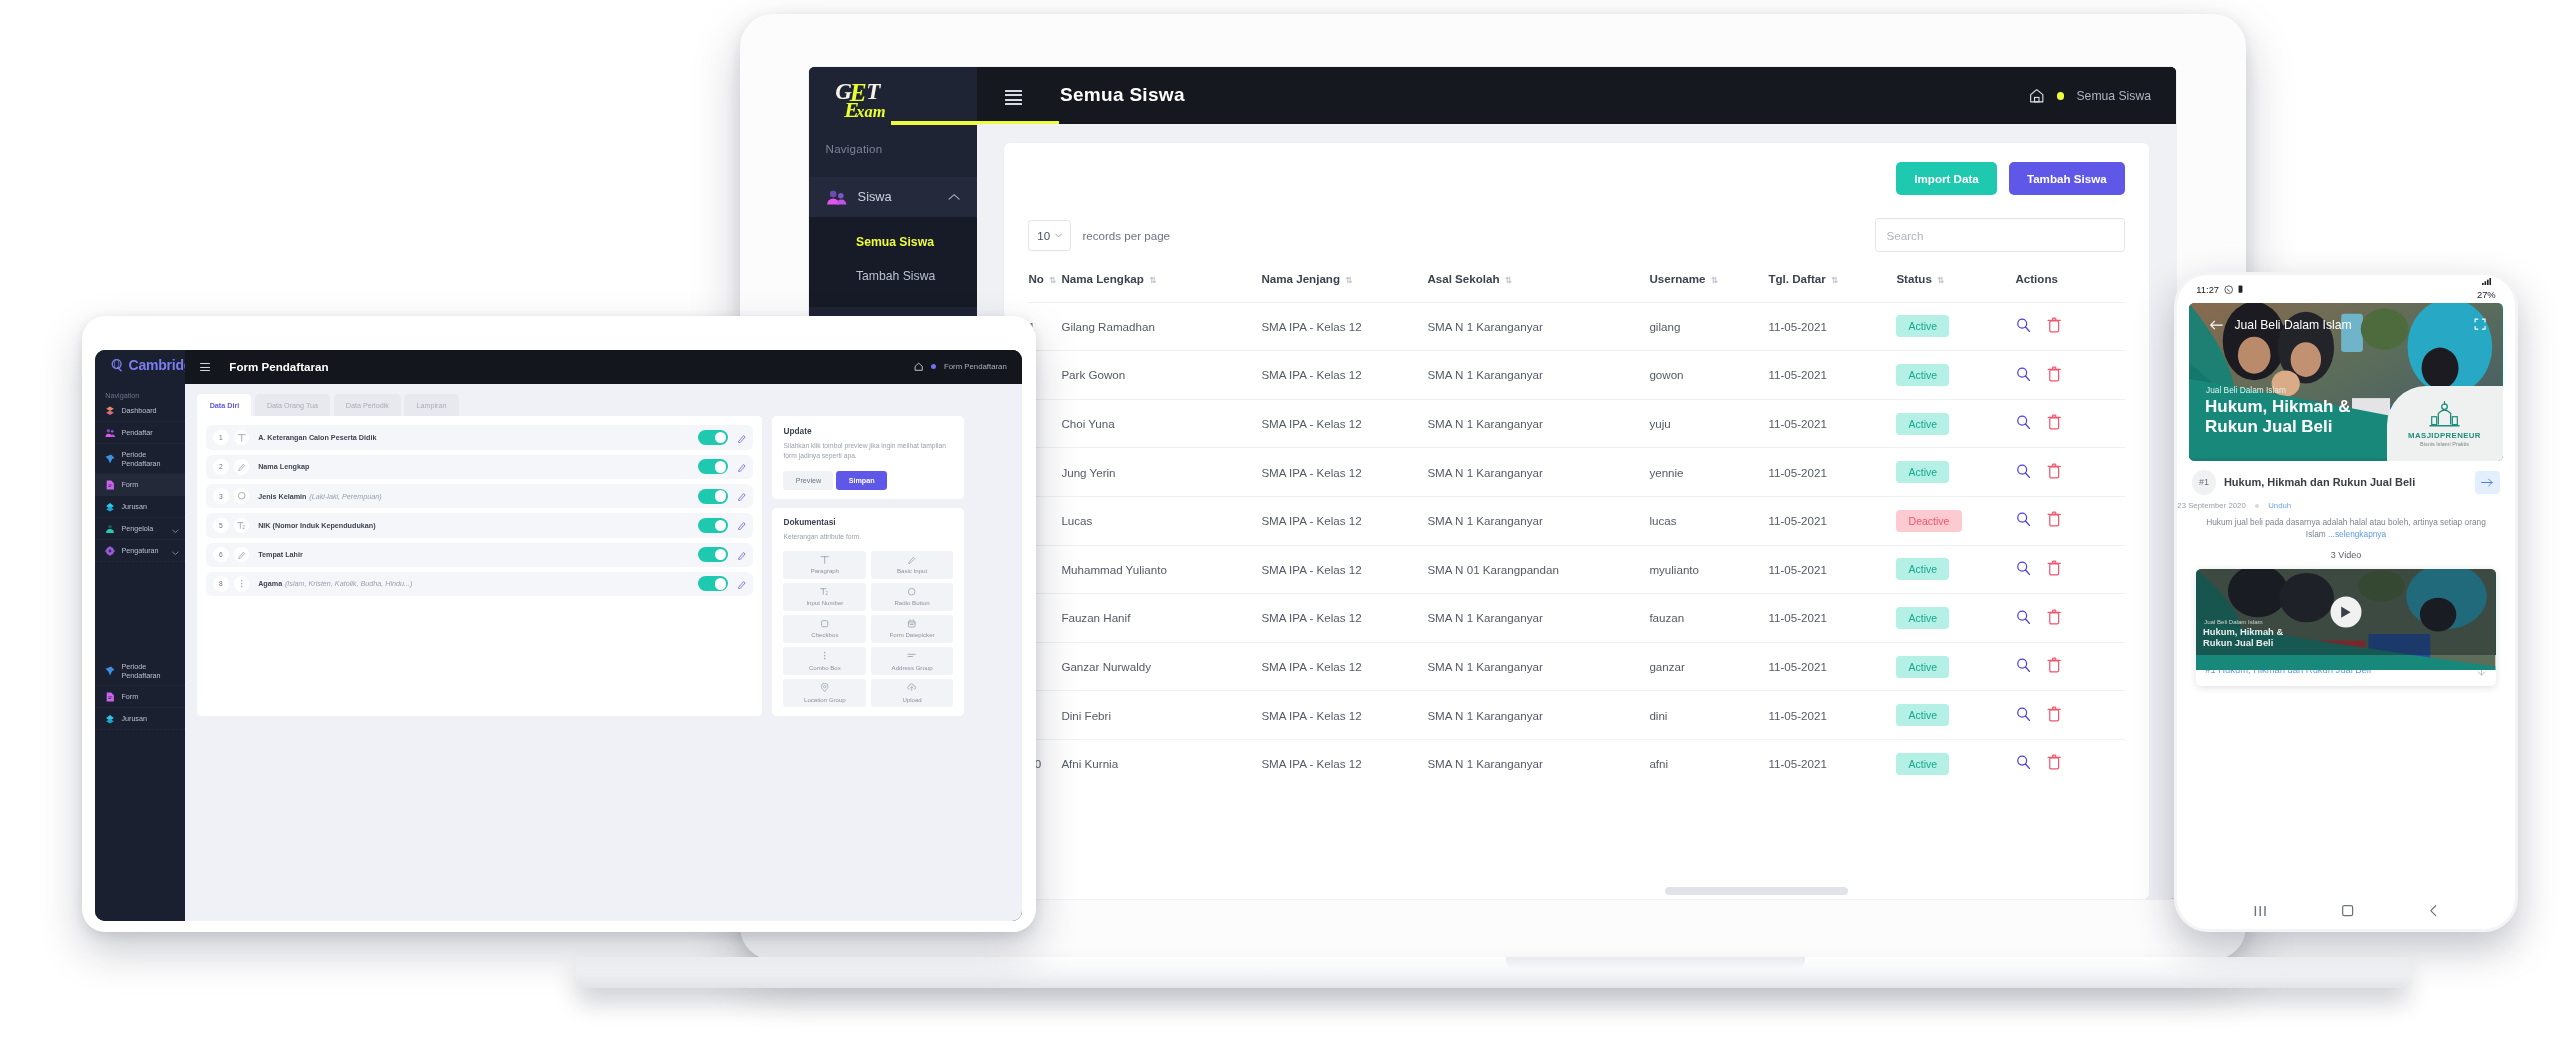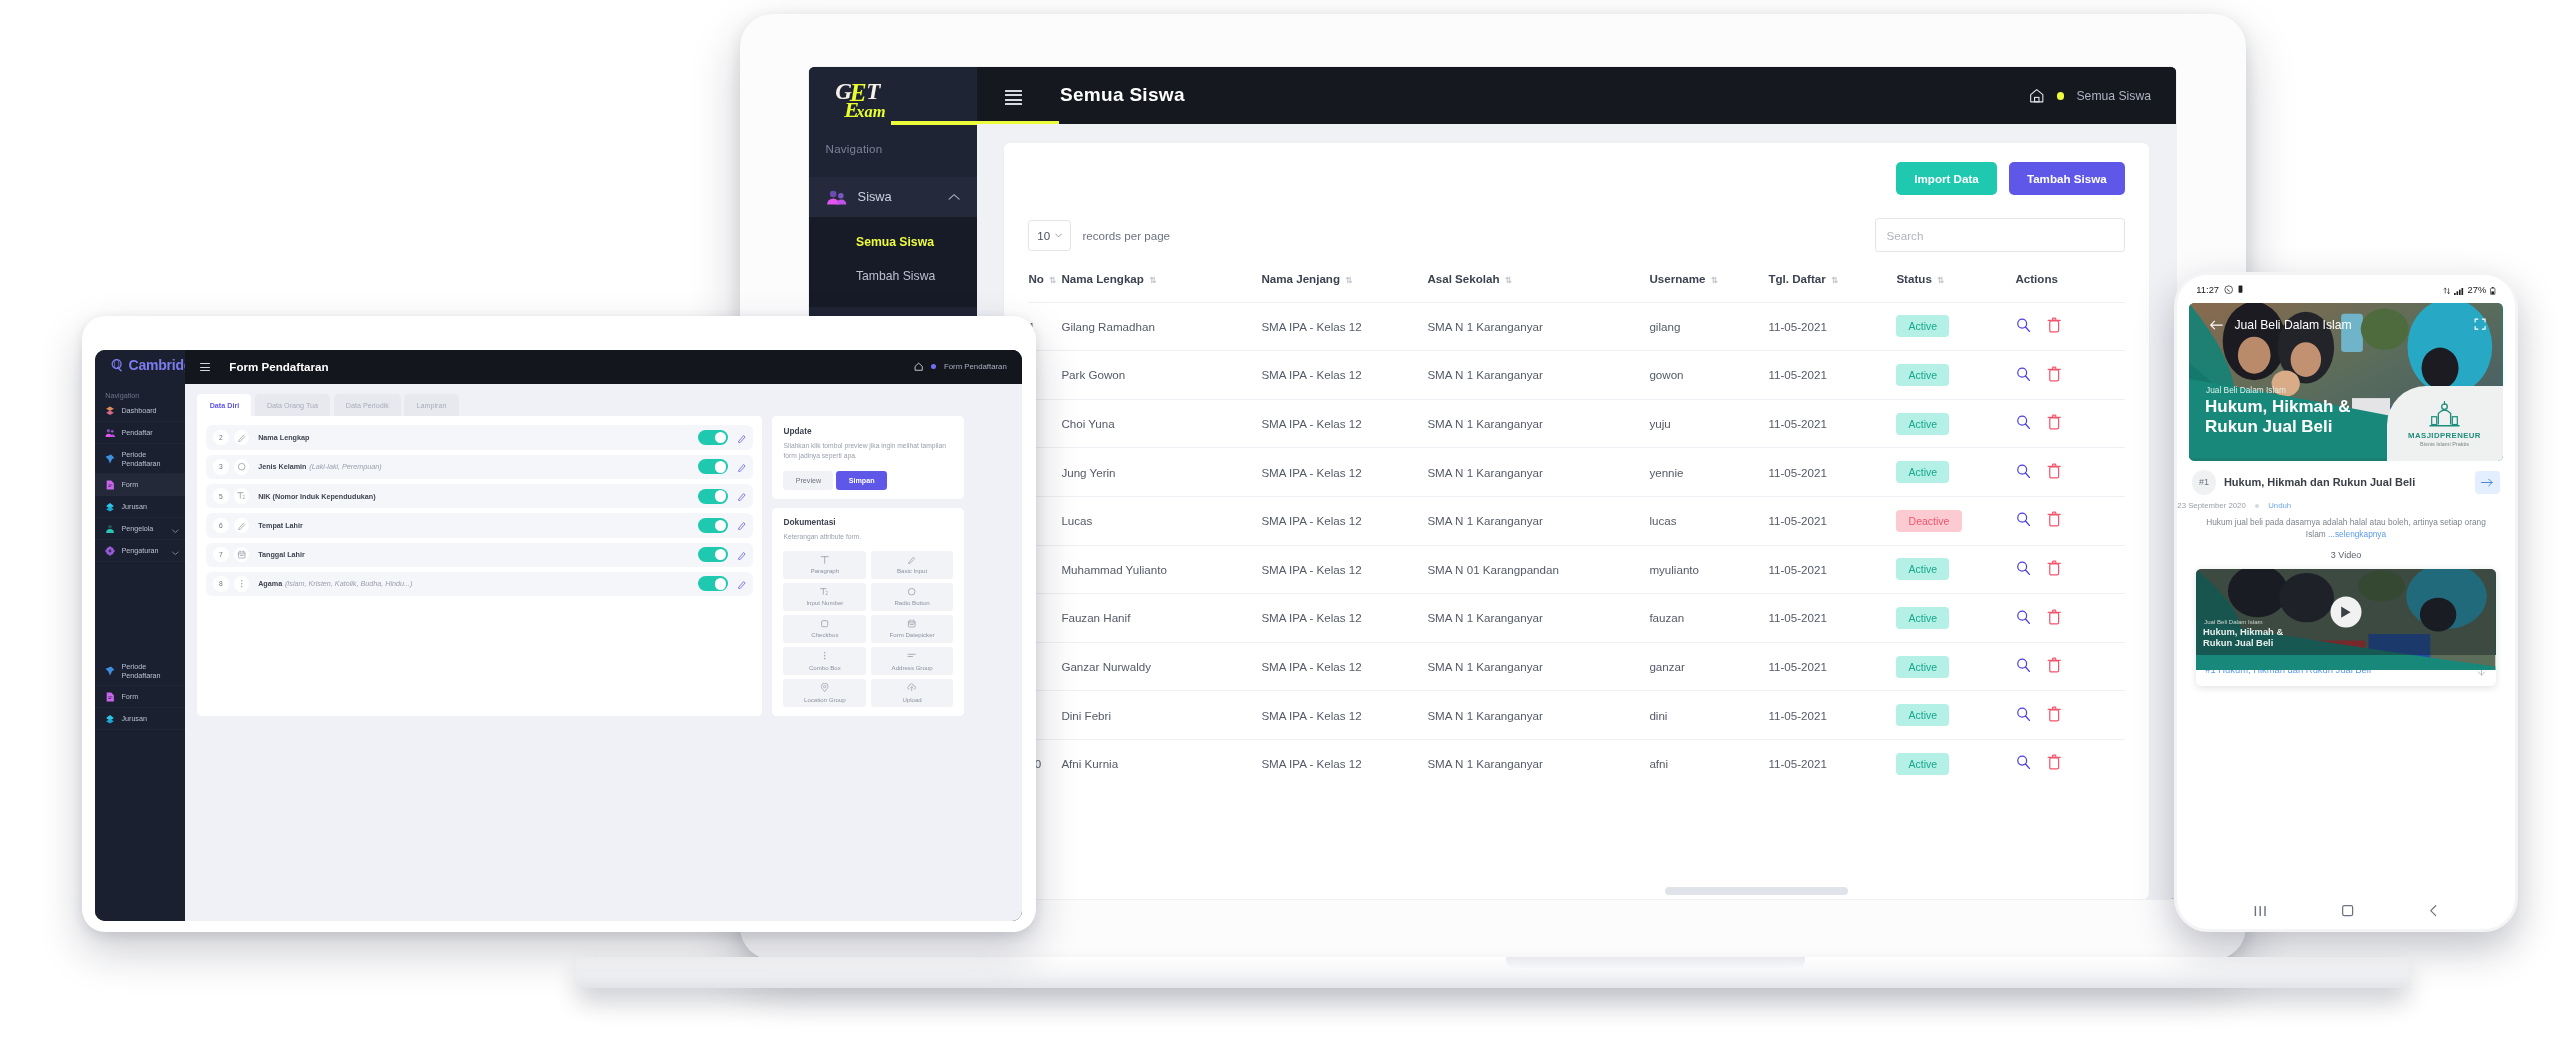--- a/index.html
+++ b/index.html
@@ -147,21 +147,21 @@
   .tb-toggle { width: 30px; height: 15px; border-radius: 7.8px; background:#1ec9b0; position:relative; flex:0 0 30px;}
   .tb-toggle::after { content:""; position:absolute; right:1.7px; top:1.7px; width:11.6px; height:11.6px; border-radius:50%; background:#fff;}
   .tb-pen { margin-left: 9px; width:10px; height:10px; flex:0 0 10px;}
 
   
   .phone { position:absolute; left: 2174px; top: 272px; width: 344px; height: 665px; }
   .phone-body { position:absolute; left:0; top:0; width: 344px; height: 660px; background:#f4f4f6; border-radius: 34px; box-shadow: 0 16.6px 39px rgba(20,25,45,.26); padding: 3.3px;}
   .phone-screen { width: 100%; height: 100%; background:#fff; border-radius: 31px; overflow:hidden; position:relative;}
   .ph-status { height: 28px; display:flex; align-items:center; justify-content:space-between; padding: 0 19px; font-size: 9.4px; color:#202124;}
   .ph-status-l { display:flex; align-items:center; gap: 5px;}
-  .ph-status-r { display:flex; align-items:flex-end; gap: 3.9px;}
+  .ph-status-r { display:flex; align-items:center; gap: 3.9px; flex-direction: column;}
   .ph-hero { position:relative; margin: 0 12.2px; height: 158px; border-radius: 5.5px; overflow:hidden; background: #1a7f72;}
   .ph-hero-back { position:absolute; left: 20px; top: 15.5px; width: 14.4px; height: 12.2px;}
   .ph-hero-title { position:absolute; left: 45px; top: 14.4px; color:#fff; font-size: 12.2px;}
   .ph-hero-expand { position:absolute; right: 16.6px; top: 14.4px; width: 12.2px; height: 12.2px;}
   .ph-hero-sub { position:absolute; left: 16.6px; top: 82px; color:#dff1ec; font-size: 8.3px;}
   .ph-hero-h { position:absolute; left: 15.5px; top: 94px; color:#fff; font-size: 17px; font-weight: 700; line-height: 1.18;}
   .ph-badge { position:absolute; right: 0; bottom:0; width: 116px; height: 75px; background:#eef1ef; border-radius: 39px 0 0 0; display:flex; flex-direction:column; align-items:center; justify-content:center;}
   .ph-badge-name { font-size: 7.8px; letter-spacing: 0.4px; color:#1f8d7d; font-weight:700; margin-top: 2.2px;}
   .ph-badge-tag { font-size: 5.5px; color:#7a8a86; margin-top:1.1px;}
   .ph-item { display:flex; align-items:center; padding: 9px 14.4px 0 14.4px; gap: 7.8px;}
@@ -646,20 +646,33 @@
       <div class="tb-main">
         <div class="tb-tabs" id="tb-tabs">
             <div class="tb-tab on">Data Diri</div>
             <div class="tb-tab">Data Orang Tua</div>
             <div class="tb-tab">Data Periodik</div>
             <div class="tb-tab">Lampiran</div>
           </div>
         <div class="tb-panes">
           <div class="tb-left">
             <div id="tb-fields">
+                <div class="tb-row">
+                  <span class="tb-num">1</span>
+                  <span class="tb-ficon">
+                    <svg width="9.4" height="9.4" viewBox="0 0 17 17">
+                      <path d="M2 3 H15 M8.5 3 V15" stroke="#9aa0ae" stroke-width="1.5" fill="none" stroke-linecap="round"></path>
+                    </svg>
+                  </span>
+                  <span class="tb-flabel">A. Keterangan Calon Peserta Didik</span>
+                  <span class="tb-toggle"></span>
+                  <span class="tb-pen"><svg width="10" height="10" viewBox="0 0 18 18">
+                      <path d="M3 15 L11.8 4.6 L14.6 7.2 L5.8 17 L2.6 16.6 Z" stroke="#5f57e8" stroke-width="1.4" fill="none" stroke-linejoin="round"></path>
+                    </svg></span>
+                </div>
                 <div class="tb-row">
                   <span class="tb-num">2</span>
                   <span class="tb-ficon">
                     <svg width="9.4" height="9.4" viewBox="0 0 17 17">
                       <path d="M3 14 L11.5 4 L14 6.5 L5.5 15.5 L2.5 15 Z" stroke="#9aa0ae" stroke-width="1.4" fill="none" stroke-linejoin="round"></path>
                     </svg>
                   </span>
                   <span class="tb-flabel">Nama Lengkap</span>
                   <span class="tb-toggle"></span>
                   <span class="tb-pen"><svg width="10" height="10" viewBox="0 0 18 18">
@@ -700,35 +713,20 @@
                       <path d="M3 14 L11.5 4 L14 6.5 L5.5 15.5 L2.5 15 Z" stroke="#9aa0ae" stroke-width="1.4" fill="none" stroke-linejoin="round"></path>
                     </svg>
                   </span>
                   <span class="tb-flabel">Tempat Lahir</span>
                   <span class="tb-toggle"></span>
                   <span class="tb-pen"><svg width="10" height="10" viewBox="0 0 18 18">
                       <path d="M3 15 L11.8 4.6 L14.6 7.2 L5.8 17 L2.6 16.6 Z" stroke="#5f57e8" stroke-width="1.4" fill="none" stroke-linejoin="round"></path>
                     </svg></span>
                 </div>
                 <div class="tb-row">
-                  <span class="tb-num">7</span>
-                  <span class="tb-ficon">
-                    <svg width="9.4" height="9.4" viewBox="0 0 17 17">
-                      <rect x="2.5" y="3.5" width="12" height="11" rx="1.6" stroke="#9aa0ae" stroke-width="1.4" fill="none"></rect>
-                      <path d="M2.5 7 H14.5 M5.5 1.8 V4 M11.5 1.8 V4" stroke="#9aa0ae" stroke-width="1.4" stroke-linecap="round"></path>
-                      <rect x="5" y="9.5" width="7" height="1.4" fill="#9aa0ae"></rect>
-                    </svg>
-                  </span>
-                  <span class="tb-flabel">Tanggal Lahir</span>
-                  <span class="tb-toggle"></span>
-                  <span class="tb-pen"><svg width="10" height="10" viewBox="0 0 18 18">
-                      <path d="M3 15 L11.8 4.6 L14.6 7.2 L5.8 17 L2.6 16.6 Z" stroke="#5f57e8" stroke-width="1.4" fill="none" stroke-linejoin="round"></path>
-                    </svg></span>
-                </div>
-                <div class="tb-row">
                   <span class="tb-num">8</span>
                   <span class="tb-ficon">
                     <svg width="9.4" height="9.4" viewBox="0 0 17 17">
                       <circle cx="8.5" cy="3.2" r="1.4" fill="#9aa0ae"></circle>
                       <circle cx="8.5" cy="8.5" r="1.4" fill="#9aa0ae"></circle>
                       <circle cx="8.5" cy="13.8" r="1.4" fill="#9aa0ae"></circle>
                     </svg>
                   </span>
                   <span class="tb-flabel">Agama<em>(Islam, Kristen, Katolik, Budha, Hindu...)</em></span>
                   <span class="tb-toggle"></span>

